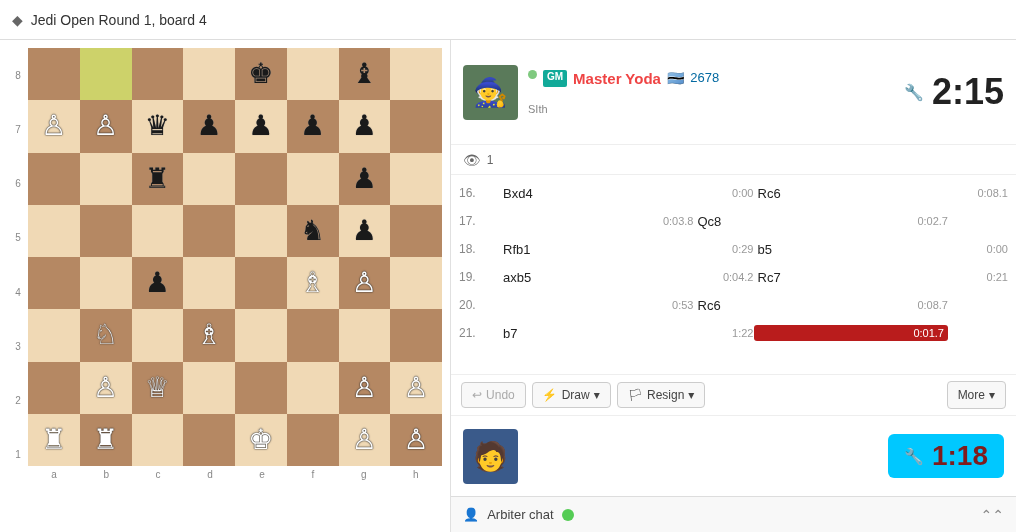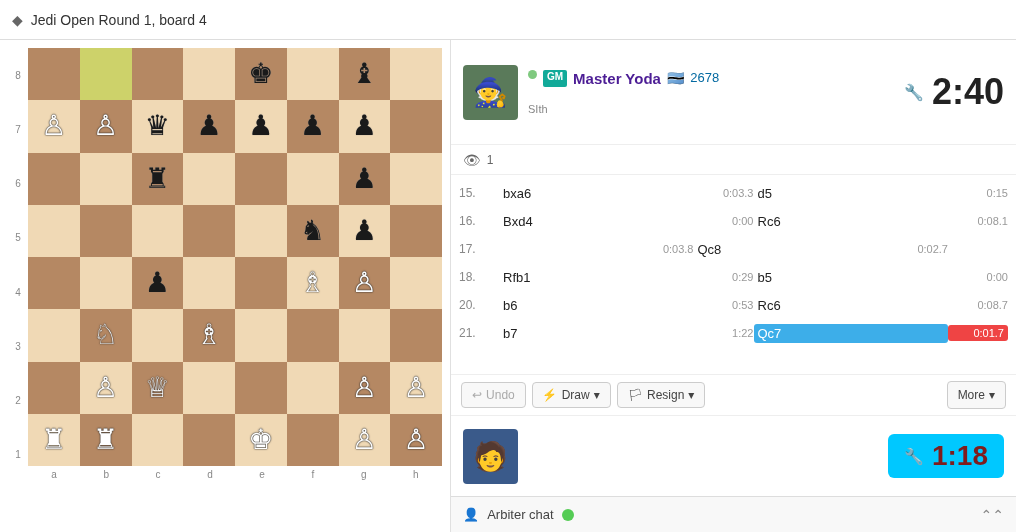--- a/index.html
+++ b/index.html
@@ -30,21 +30,21 @@
     .right-panel { flex: 1; display: flex; flex-direction: column; border-left: 1px solid #e0e0e0; }
 
     
     .player-top { height: 105px; padding: 8px 12px; display: flex; align-items: center; justify-content: space-between; border-bottom: 1px solid #eee; }
     .player-info { display: flex; align-items: center; gap: 10px; }
     .player-avatar { width: 55px; height: 55px; border-radius: 4px; overflow: hidden; background: #8a7; display: flex; align-items: center; justify-content: center; font-size: 28px; }
     .player-details { display: flex; flex-direction: column; gap: 2px; }
     .player-name-row { display: flex; gap: 6px; }
     .online-dot { width: 9px; height: 9px; border-radius: 50%; background: #7fc97f; }
     .gm-badge { background: #1a9; color: #fff; font-size: 10px; font-weight: bold; padding: 1px 4px; border-radius: 2px; }
-    .player-name { font-size: 15px; font-weight: bold; color: #4c1d95; }
+    .player-name { font-size: 15px; font-weight: bold; color: #ef4444; }
     .flag { font-size: 14px; }
     .player-rating { font-size: 13px; color: #0369a1; }
     .player-title-sub { font-size: 11px; color: #888; margin-top: 14px; }
     .player-clock { display: flex; align-items: center; gap: 8px; }
     .clock-icon { color: #999; font-size: 16px; }
     .clock-time { font-size: 36px; font-weight: bold; color: #222; }
 
     
     .watchers-row { height: 30px; padding: 0 12px; display: flex; align-items: center; gap: 6px; border-bottom: 1px solid #eee; font-size: 12px; color: #666; }
     .eye-icon { font-size: 14px; }
@@ -257,37 +257,30 @@
               <span class="gm-badge">GM</span>
               <span class="player-name">Master Yoda</span>
               <span class="flag">🇧🇼</span>
               <span class="player-rating">2678</span>
             </div>
             <div class="player-title-sub">SIth</div>
           </div>
         </div>
         <div class="player-clock">
           <span class="clock-icon">🔧</span>
-          <span class="clock-time">2:40</span>
+          <span class="clock-time">2:15</span>
         </div>
       </div>
 
       <div class="watchers-row">
         <span class="eye-icon">👁</span>
         <span>1</span>
       </div>
 
       <div class="moves-section">
-        <div class="move-row">
-          <span class="move-num">15.</span>
-          <span class="move-san">bxa6</span>
-          <span class="move-time">0:03.3</span>
-          <span class="move-san">d5</span>
-          <span class="move-time">0:15</span>
-        </div>
         <div class="move-row">
           <span class="move-num">16.</span>
           <span class="move-san">Bxd4</span>
           <span class="move-time">0:00</span>
           <span class="move-san">Rc6</span>
           <span class="move-time">0:08.1</span>
         </div>
         <div class="move-row">
           <span class="move-num">17.</span>
           <span class="move-time">0:03.8</span>
@@ -295,32 +288,37 @@
           <span class="move-time">0:02.7</span>
         </div>
         <div class="move-row">
           <span class="move-num">18.</span>
           <span class="move-san">Rfb1</span>
           <span class="move-time">0:29</span>
           <span class="move-san">b5</span>
           <span class="move-time">0:00</span>
         </div>
         <div class="move-row">
+          <span class="move-num">19.</span>
+          <span class="move-san">axb5</span>
+          <span class="move-time">0:04.2</span>
+          <span class="move-san">Rc7</span>
+          <span class="move-time">0:21</span>
+        </div>
+        <div class="move-row">
           <span class="move-num">20.</span>
-          <span class="move-san">b6</span>
           <span class="move-time">0:53</span>
           <span class="move-san">Rc6</span>
           <span class="move-time">0:08.7</span>
         </div>
         <div class="move-row">
           <span class="move-num">21.</span>
           <span class="move-san">b7</span>
           <span class="move-time">1:22</span>
-          <span class="move-san active">Qc7</span>
-          <span class="move-time" style="color:#fff; background:#ef4444; padding:2px 4px; border-radius:3px;">0:01.7</span>
+          <span class="move-time" style="color:#fff; background:#b91c1c; padding:2px 4px; border-radius:3px;">0:01.7</span>
         </div>
       </div>
 
       <div class="action-row">
         <button class="action-btn undo">
           <span>↩</span>
           <span>Undo</span>
         </button>
         <button class="action-btn">
           <span>⚡</span>

